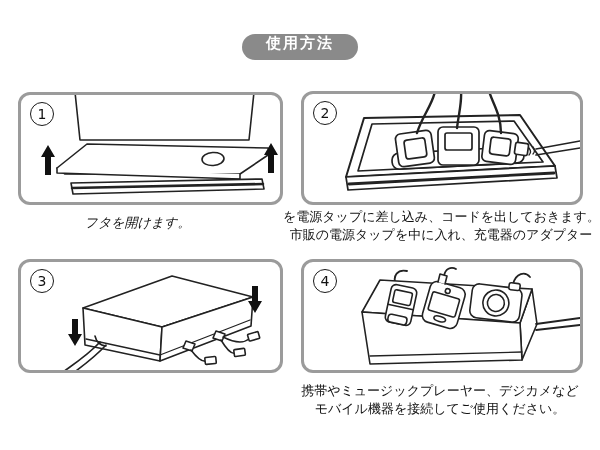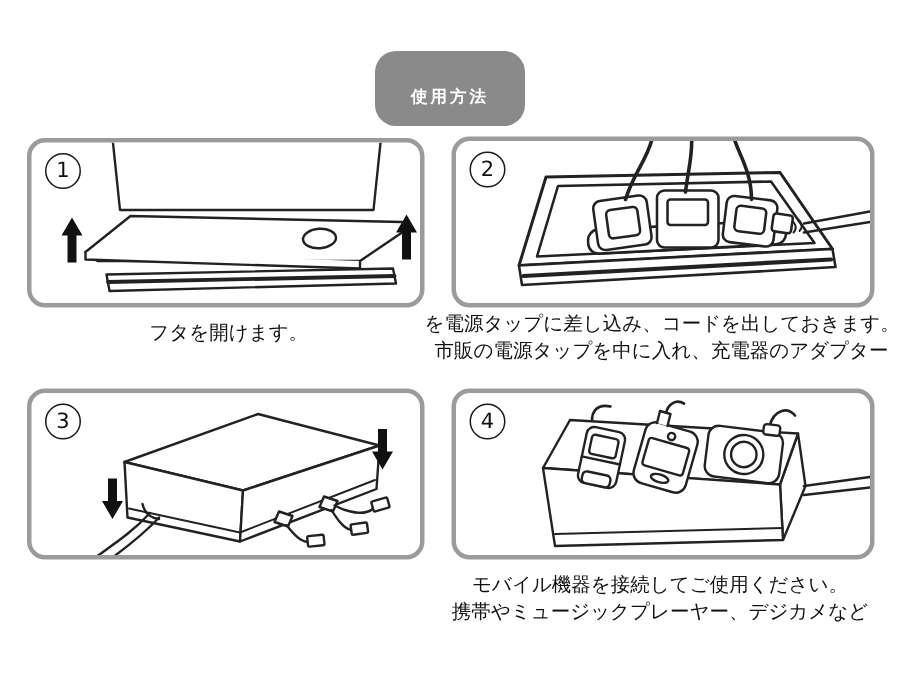--- a/index.html
+++ b/index.html
@@ -2,44 +2,44 @@
 <html><head>
 <meta charset="utf-8">
 <style>
   html,body{margin:0;padding:0;}
   body{
     width:600px;height:450px;position:relative;background:#ffffff;
     font-family:"DejaVu Sans",sans-serif;color:#1a1a1a;overflow:hidden;
   }
   .badge{
     position:absolute;top:34px;left:50%;transform:translateX(-50%);
-    height:26px;padding:12px 24px;border-radius:14px;background:#8a8a8a;
-    color:#ffffff;font-size:11px;font-weight:bold;letter-spacing:2px;
-    display:flex;align-items:flex-end;justify-content:center;white-space:nowrap;
+    height:26px;padding:0 24px;border-radius:14px;background:#8a8a8a;
+    color:#ffffff;font-size:15px;font-weight:bold;letter-spacing:2px;
+    display:flex;align-items:flex-start;justify-content:center;white-space:nowrap;
   }
   .panel{
     position:absolute;background:#ffffff;border:3px solid #9b9b9b;
     border-radius:12px;overflow:hidden;
   }
   .panel svg{position:absolute;left:0;top:0;}
   #panel-1{left:18px;top:92px;width:259px;height:107px;}
   #panel-2{left:301px;top:91px;width:276px;height:108px;}
   #panel-3{left:18px;top:259px;width:259px;height:108px;}
   #panel-4{left:301px;top:259px;width:276px;height:108px;}
   .num{
     position:absolute;left:9px;top:7px;width:22px;height:22px;z-index:2;
     border:1.5px solid #1a1a1a;border-radius:50%;background:#fff;
     display:flex;align-items:center;justify-content:center;
     font-size:14px;line-height:1;color:#111;
   }
   .caption{
     position:absolute;text-align:center;font-size:13px;line-height:18px;
     color:#111;white-space:nowrap;
   }
-  #cap-1{left:20px;width:265px;top:214px;}
+  #cap-1{left:5px;width:265px;top:214px;font-style:italic;}
   #cap-2{left:283px;width:316px;top:208px;}
   #cap-3{left:18px;width:265px;top:382px;}
   #cap-4{left:290px;width:300px;top:382px;}
 </style>
 </head>
 <body>
 
 <div class="badge">
   <span>使用方法</span>
 </div>
@@ -174,15 +174,15 @@
 <div class="caption" id="cap-1">
   <div>フタを開けます。</div>
 </div>
 <div class="caption" id="cap-2">
   <div>を電源タップに差し込み、コードを出しておきます。</div>
   <div>市販の電源タップを中に入れ、充電器のアダプター</div>
 </div>
 <div class="caption" id="cap-3">
 </div>
 <div class="caption" id="cap-4">
+  <div>携帯やミュージックプレーヤー、デジカメなど</div>
   <div>モバイル機器を接続してご使用ください。</div>
-  <div>携帯やミュージックプレーヤー、デジカメなど</div>
 </div>
 
 </body></html>

